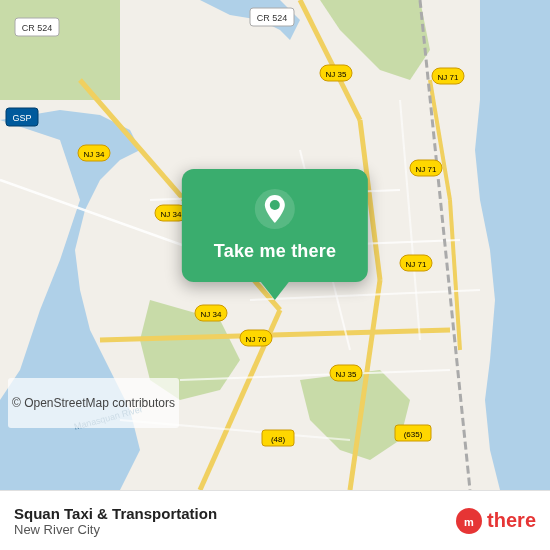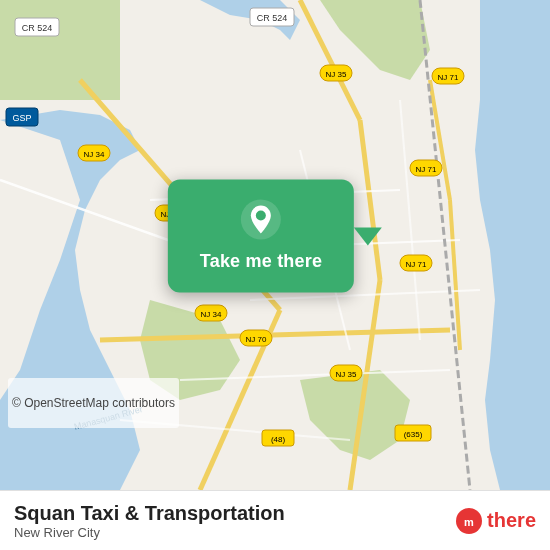--- a/index.html
+++ b/index.html
@@ -24,21 +24,21 @@
       width: 100%;
       height: 100%;
     }
 
     #popup-overlay {
       position: absolute;
       top: 50%;
       left: 50%;
       transform: translate(-50%, -58%);
       display: flex;
-      flex-direction: row;
+      flex-direction: column;
       align-items: center;
       z-index: 10;
       justify-content: flex-end;
     }
 
     #popup-card {
       background: #3aad6e;
       border-radius: 12px;
       padding: 18px 32px 20px 32px;
       display: flex;
@@ -83,21 +83,21 @@
       border-top: 1px solid #e0e0e0;
       justify-content: space-between;
     }
 
     #bottom-left {
       display: flex;
       flex-direction: column;
     }
 
     #place-name {
-      font-size: 20px;
+      font-size: 15px;
       font-weight: 600;
       color: #222;
     }
 
     #place-city {
       font-size: 13px;
       color: #555;
     }
 
     #moovit-logo {

